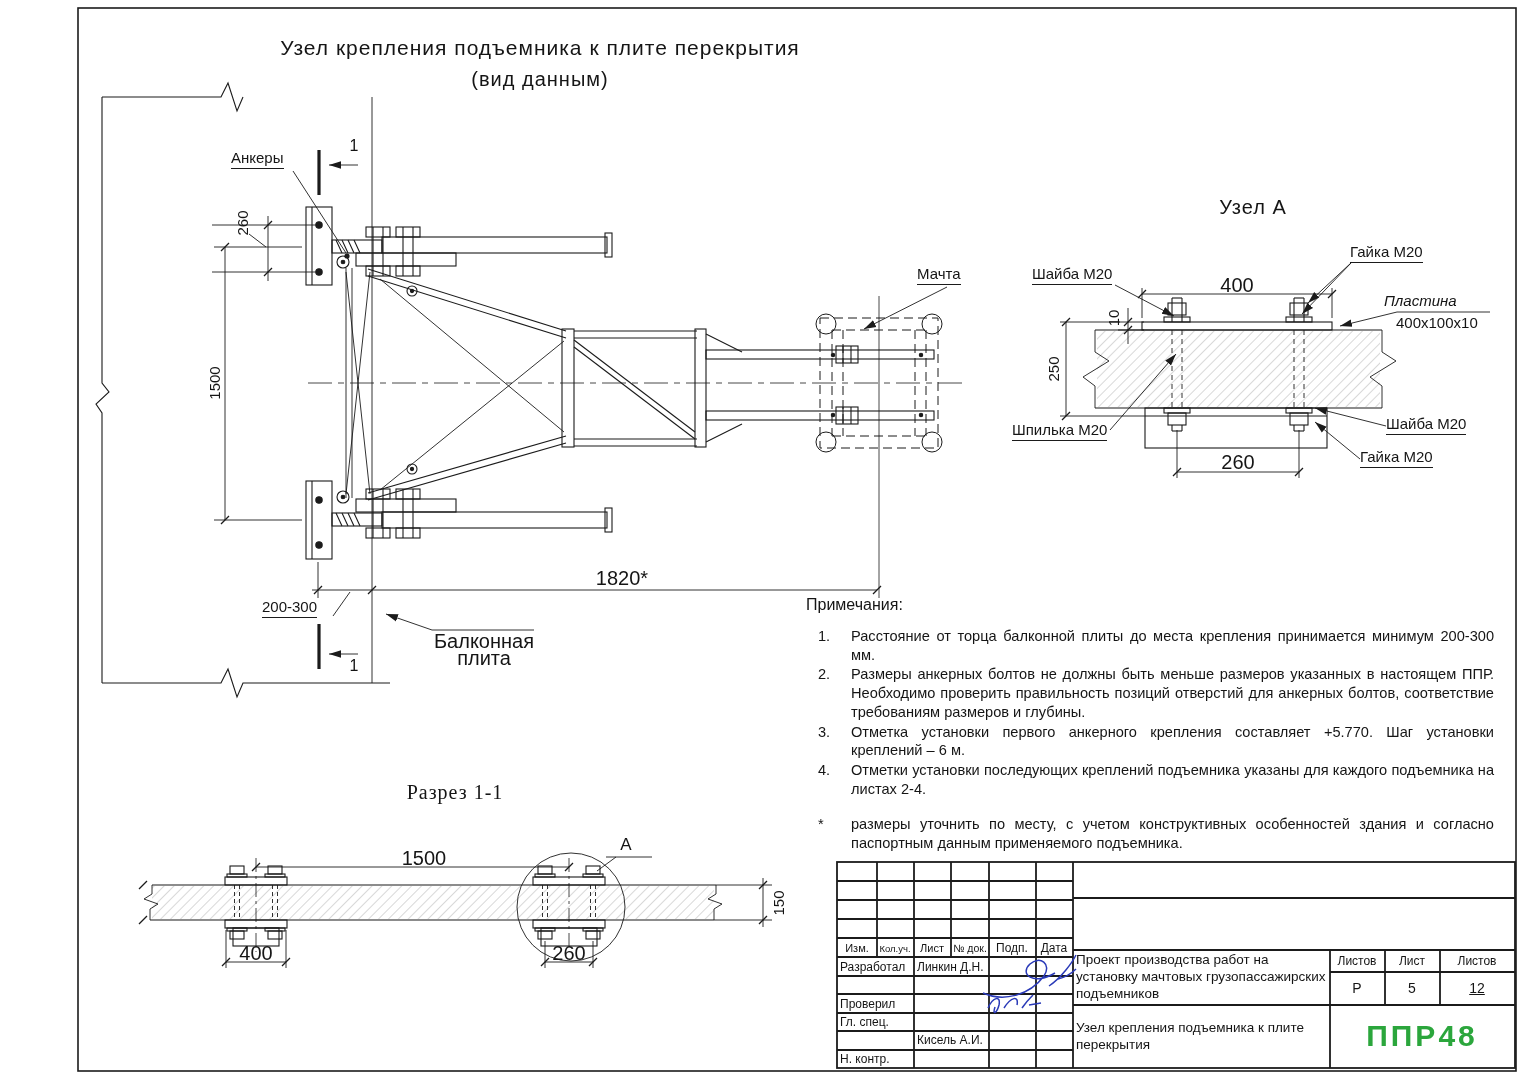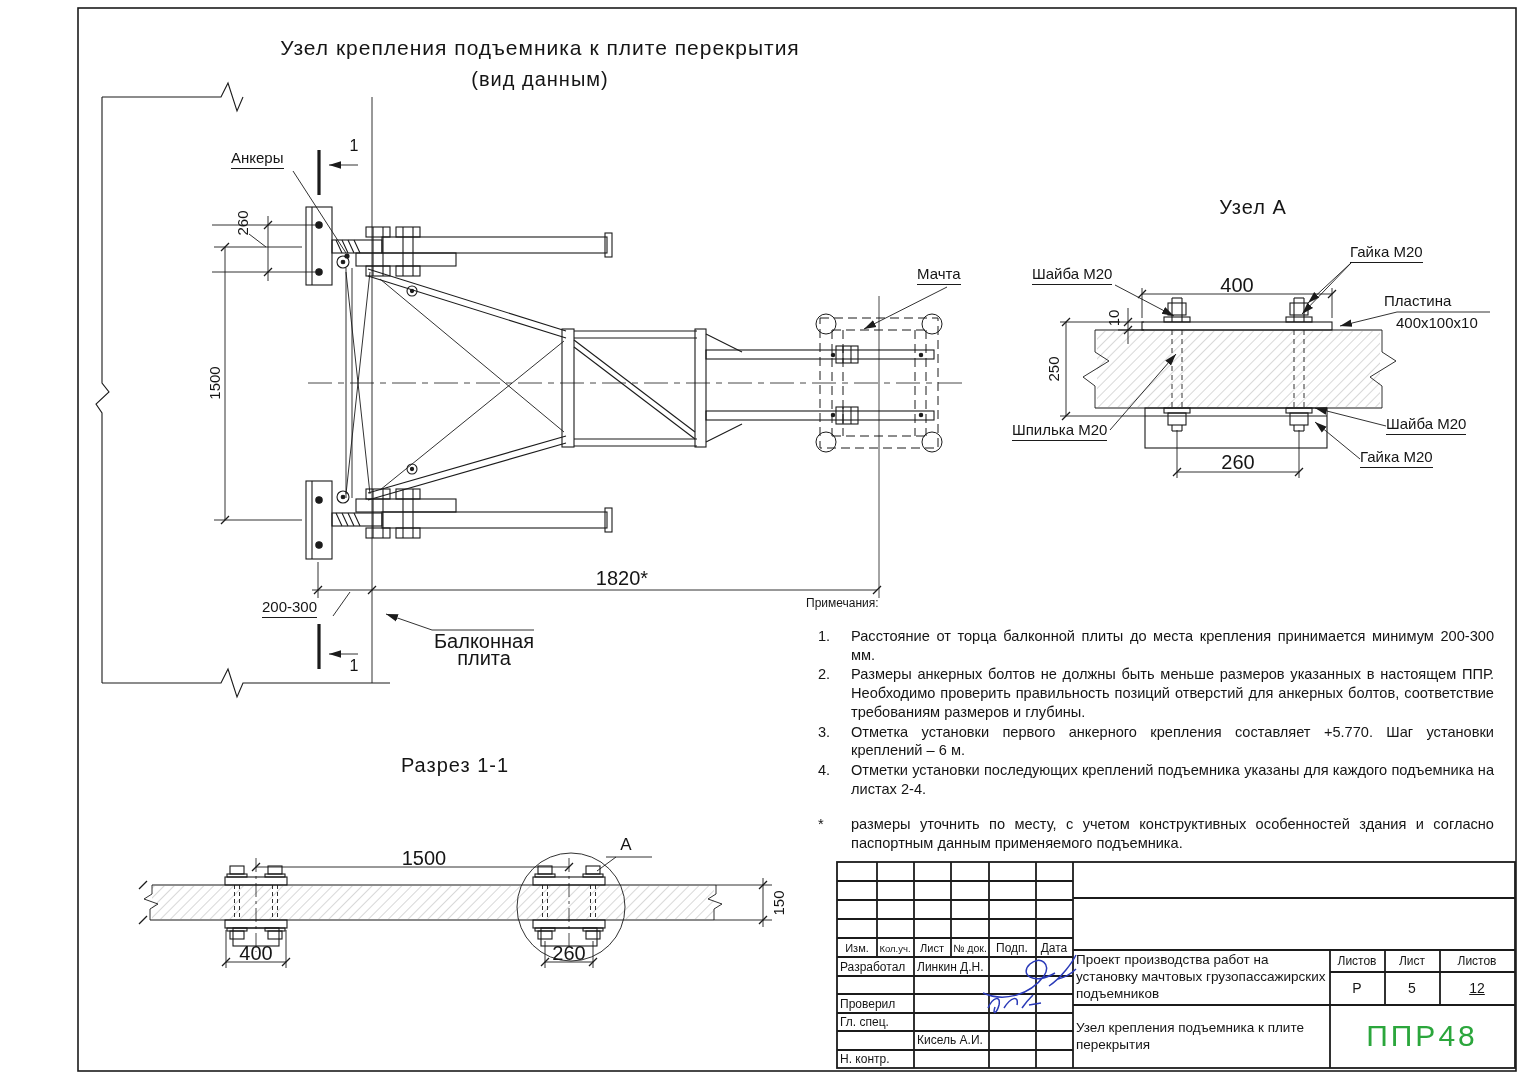--- a/index.html
+++ b/index.html
@@ -5,31 +5,31 @@
   html,body{margin:0;padding:0;background:#ffffff;}
   #stage{position:relative;width:1527px;height:1080px;background:#fff;overflow:hidden;
          font-family:"Liberation Sans",sans-serif;color:#151515;padding-left:44px;}
   svg{position:absolute;left:0;top:0;}
   .lbl{position:absolute;white-space:nowrap;font-size:15px;line-height:1.1;}
   .c{position:absolute;white-space:nowrap;font-size:20px;transform:translate(-50%,-50%);}
   .v{position:absolute;white-space:nowrap;font-size:15px;transform:translate(-50%,-50%) rotate(-90deg);}
   .shelf{border-bottom:1.3px solid #1b1b1b;padding-bottom:1px;}
   .h1{font-size:21px;letter-spacing:1px;}
   .h2{font-size:20px;letter-spacing:1px;}
-  .notes-head{position:absolute;font-size:12px;}
+  .notes-head{position:absolute;font-size:16px;}
   .notes{position:absolute;left:818px;top:627px;width:676px;font-size:14.6px;line-height:18.7px;}
   .note-row{display:flex;margin-bottom:1px;}
   .note-num{width:33px;flex:0 0 33px;}
   .note-text{width:643px;text-align:justify;}
   .fnote{margin-top:17px;}
   .tb{position:absolute;font-size:12px;white-space:nowrap;}
   .tbc{position:absolute;font-size:12px;white-space:nowrap;transform:translate(-50%,-50%);}
   .tb-block{position:absolute;display:flex;align-items:center;justify-content:center;
             text-align:left;font-size:13.5px;line-height:1.25;}
-  .logo{position:absolute;font-size:30px;font-weight:normal;letter-spacing:3px;
+  .logo{position:absolute;font-size:30px;font-weight:bold;letter-spacing:3px;
         transform:translate(-50%,-50%);}
 </style>
 </head>
 <body>
 
 <div id="stage">
 
 <svg width="1527" height="1080" viewBox="0 0 1527 1080">
   <defs>
     <marker id="arr" markerWidth="13" markerHeight="10" refX="12" refY="5" orient="auto" markerUnits="userSpaceOnUse">
@@ -354,31 +354,31 @@
 <div class="c" style="left:354px;top:146px;font-size:16px;">1</div>
 <div class="c" style="left:354px;top:666px;font-size:16px;">1</div>
 <div class="v" style="left:242px;top:223px;">260</div>
 <div class="v" style="left:214px;top:383px;">1500</div>
 <div class="lbl shelf" style="left:262px;top:599px;">200-300</div>
 <div class="c" style="left:622px;top:578px;">1820*</div>
 
 <div class="c h2" style="left:1253px;top:207px;">Узел А</div>
 <div class="lbl shelf" style="left:1032px;top:266px;">Шайба М20</div>
 <div class="lbl shelf" style="left:1350px;top:244px;">Гайка М20</div>
-<div class="lbl" style="left:1384px;top:293px;">Пластина</div>
+<div class="lbl" style="left:1384px;top:293px;font-style:italic;">Пластина</div>
 <div class="lbl" style="left:1396px;top:315px;">400х100х10</div>
 <div class="lbl shelf" style="left:1012px;top:422px;">Шпилька М20</div>
 <div class="lbl shelf" style="left:1386px;top:416px;">Шайба М20</div>
 <div class="lbl shelf" style="left:1360px;top:449px;">Гайка М20</div>
 <div class="c" style="left:1237px;top:285px;">400</div>
 <div class="v" style="left:1113px;top:318px;">10</div>
 <div class="v" style="left:1053px;top:369px;">250</div>
 <div class="c" style="left:1238px;top:462px;">260</div>
 
-<div class="c h2" style="left:455px;top:765px;">Разрез 1-1</div>
+<div class="c h2" style="left:455px;top:792px;font-family:Liberation Serif, serif;">Разрез 1-1</div>
 <div class="c" style="left:626px;top:845px;font-size:17px;">А</div>
 <div class="c" style="left:424px;top:858px;">1500</div>
 <div class="c" style="left:256px;top:953px;">400</div>
 <div class="c" style="left:569px;top:953px;">260</div>
 <div class="v" style="left:778px;top:903px;">150</div>
 
 <div class="notes-head" style="left:806px;top:596px;">Примечания:</div>
 <div class="notes">
   <div class="note-row">
     <div class="note-num">1.</div>

